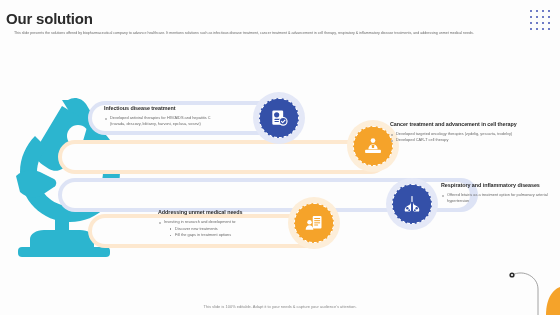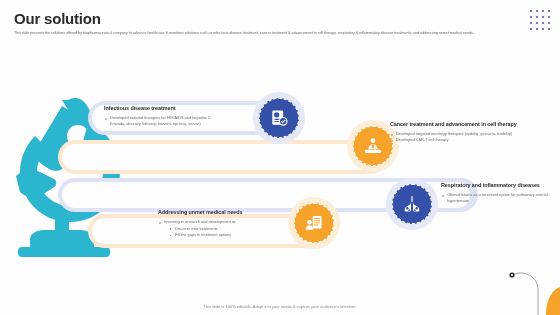--- a/index.html
+++ b/index.html
@@ -19,21 +19,21 @@
 
   .slide {
     position: absolute;
     inset: 0;
     background: #fdfdfd;
   }
 
   
   .page-title {
     position: absolute;
-    left: 14px;
+    left: 6px;
     top: 10px;
     font-size: 15px;
     font-weight: bold;
     color: #2b2b2b;
     letter-spacing: -0.2px;
   }
   .page-subtitle {
     position: absolute;
     left: 14px;
     top: 31px;

